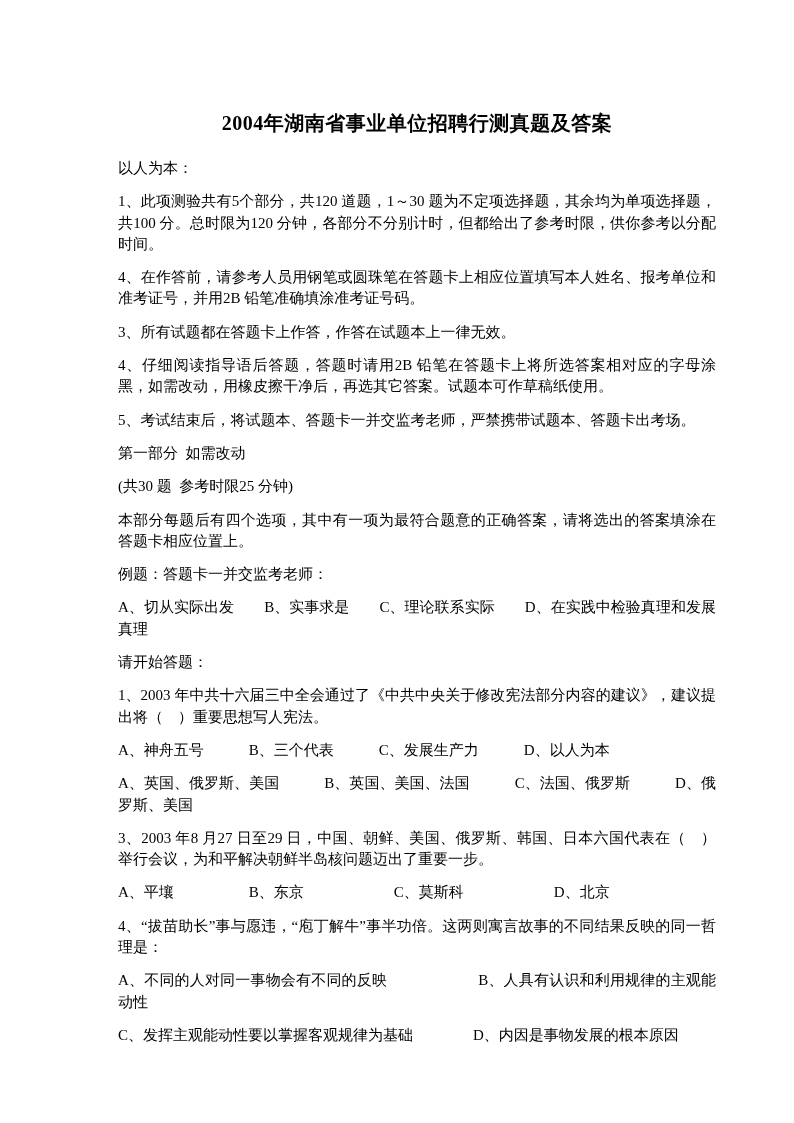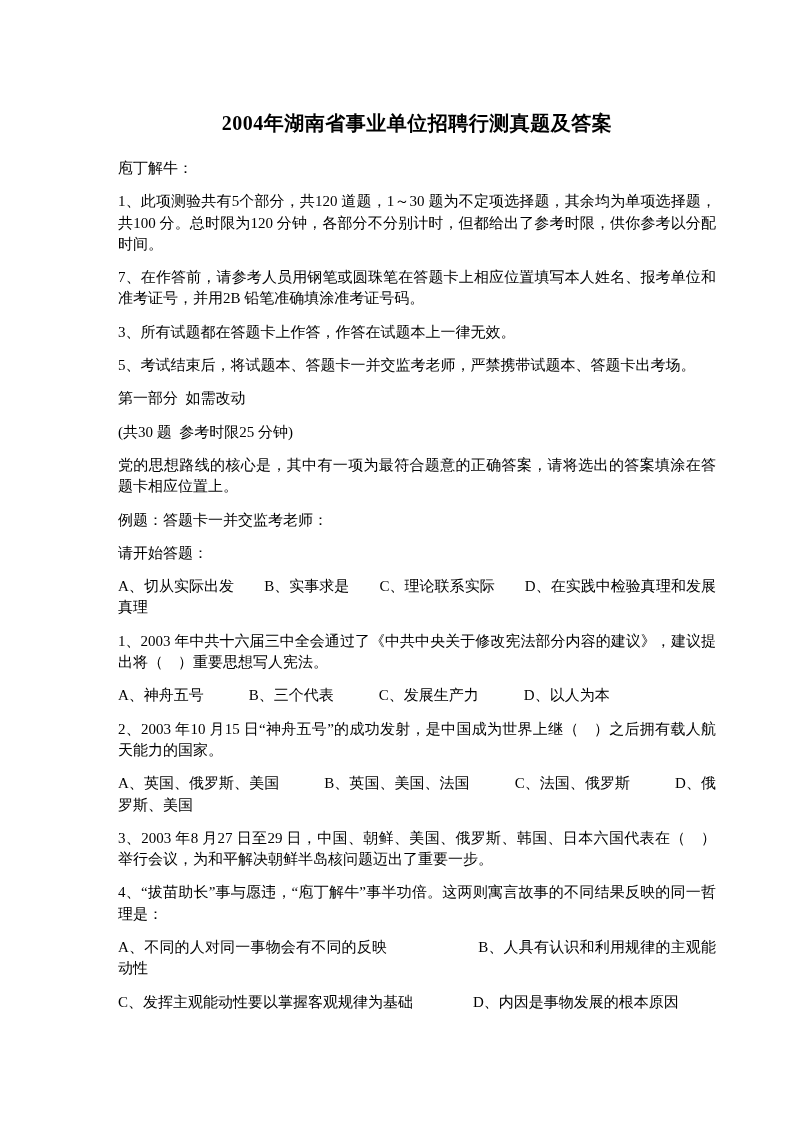--- a/index.html
+++ b/index.html
@@ -35,33 +35,34 @@
     word-break: break-all;
     text-align: justify;
   }
 </style>
 </head>
 <body>
 
 <div class="page">
   <h1 class="title">2004年湖南省事业单位招聘行测真题及答案</h1>
 
-  <p class="para">庖丁解牛：</p>
+  <p class="para">以人为本：</p>
   <p class="para">1、此项测验共有5个部分，共120 道题，1～30 题为不定项选择题，其余均为单项选择题，共100 分。总时限为120 分钟，各部分不分别计时，但都给出了参考时限，供你参考以分配时间。</p>
-  <p class="para">7、在作答前，请参考人员用钢笔或圆珠笔在答题卡上相应位置填写本人姓名、报考单位和准考证号，并用2B 铅笔准确填涂准考证号码。</p>
+  <p class="para">4、在作答前，请参考人员用钢笔或圆珠笔在答题卡上相应位置填写本人姓名、报考单位和准考证号，并用2B 铅笔准确填涂准考证号码。</p>
   <p class="para">3、所有试题都在答题卡上作答，作答在试题本上一律无效。</p>
+  <p class="para">4、仔细阅读指导语后答题，答题时请用2B 铅笔在答题卡上将所选答案相对应的字母涂黑，如需改动，用橡皮擦干净后，再选其它答案。试题本可作草稿纸使用。</p>
   <p class="para">5、考试结束后，将试题本、答题卡一并交监考老师，严禁携带试题本、答题卡出考场。</p>
   <p class="para">第一部分  如需改动</p>
   <p class="para">(共30 题  参考时限25 分钟)</p>
-  <p class="para">党的思想路线的核心是，其中有一项为最符合题意的正确答案，请将选出的答案填涂在答题卡相应位置上。</p>
+  <p class="para">本部分每题后有四个选项，其中有一项为最符合题意的正确答案，请将选出的答案填涂在答题卡相应位置上。</p>
   <p class="para">例题：答题卡一并交监考老师：</p>
+  <p class="para">A、切从实际出发　　B、实事求是　　C、理论联系实际　　D、在实践中检验真理和发展真理</p>
   <p class="para">请开始答题：</p>
-  <p class="para">A、切从实际出发　　B、实事求是　　C、理论联系实际　　D、在实践中检验真理和发展真理</p>
   <p class="para">1、2003 年中共十六届三中全会通过了《中共中央关于修改宪法部分内容的建议》，建议提出将（　）重要思想写人宪法。</p>
   <p class="para">A、神舟五号　　　B、三个代表　　　C、发展生产力　　　D、以人为本</p>
-  <p class="para">2、2003 年10 月15 日“神舟五号”的成功发射，是中国成为世界上继（　）之后拥有载人航天能力的国家。</p>
   <p class="para">A、英国、俄罗斯、美国　　　B、英国、美国、法国　　　C、法国、俄罗斯　　　D、俄罗斯、美国</p>
   <p class="para">3、2003 年8 月27 日至29 日，中国、朝鲜、美国、俄罗斯、韩国、日本六国代表在（　）举行会议，为和平解决朝鲜半岛核问题迈出了重要一步。</p>
+  <p class="para">A、平壤　　　　　B、东京　　　　　　C、莫斯科　　　　　　D、北京</p>
   <p class="para">4、“拔苗助长”事与愿违，“庖丁解牛”事半功倍。这两则寓言故事的不同结果反映的同一哲理是：</p>
   <p class="para">A、不同的人对同一事物会有不同的反映　　　　　　B、人具有认识和利用规律的主观能动性</p>
   <p class="para">C、发挥主观能动性要以掌握客观规律为基础　　　　D、内因是事物发展的根本原因</p>
 
 </div>
 
 </body></html>

